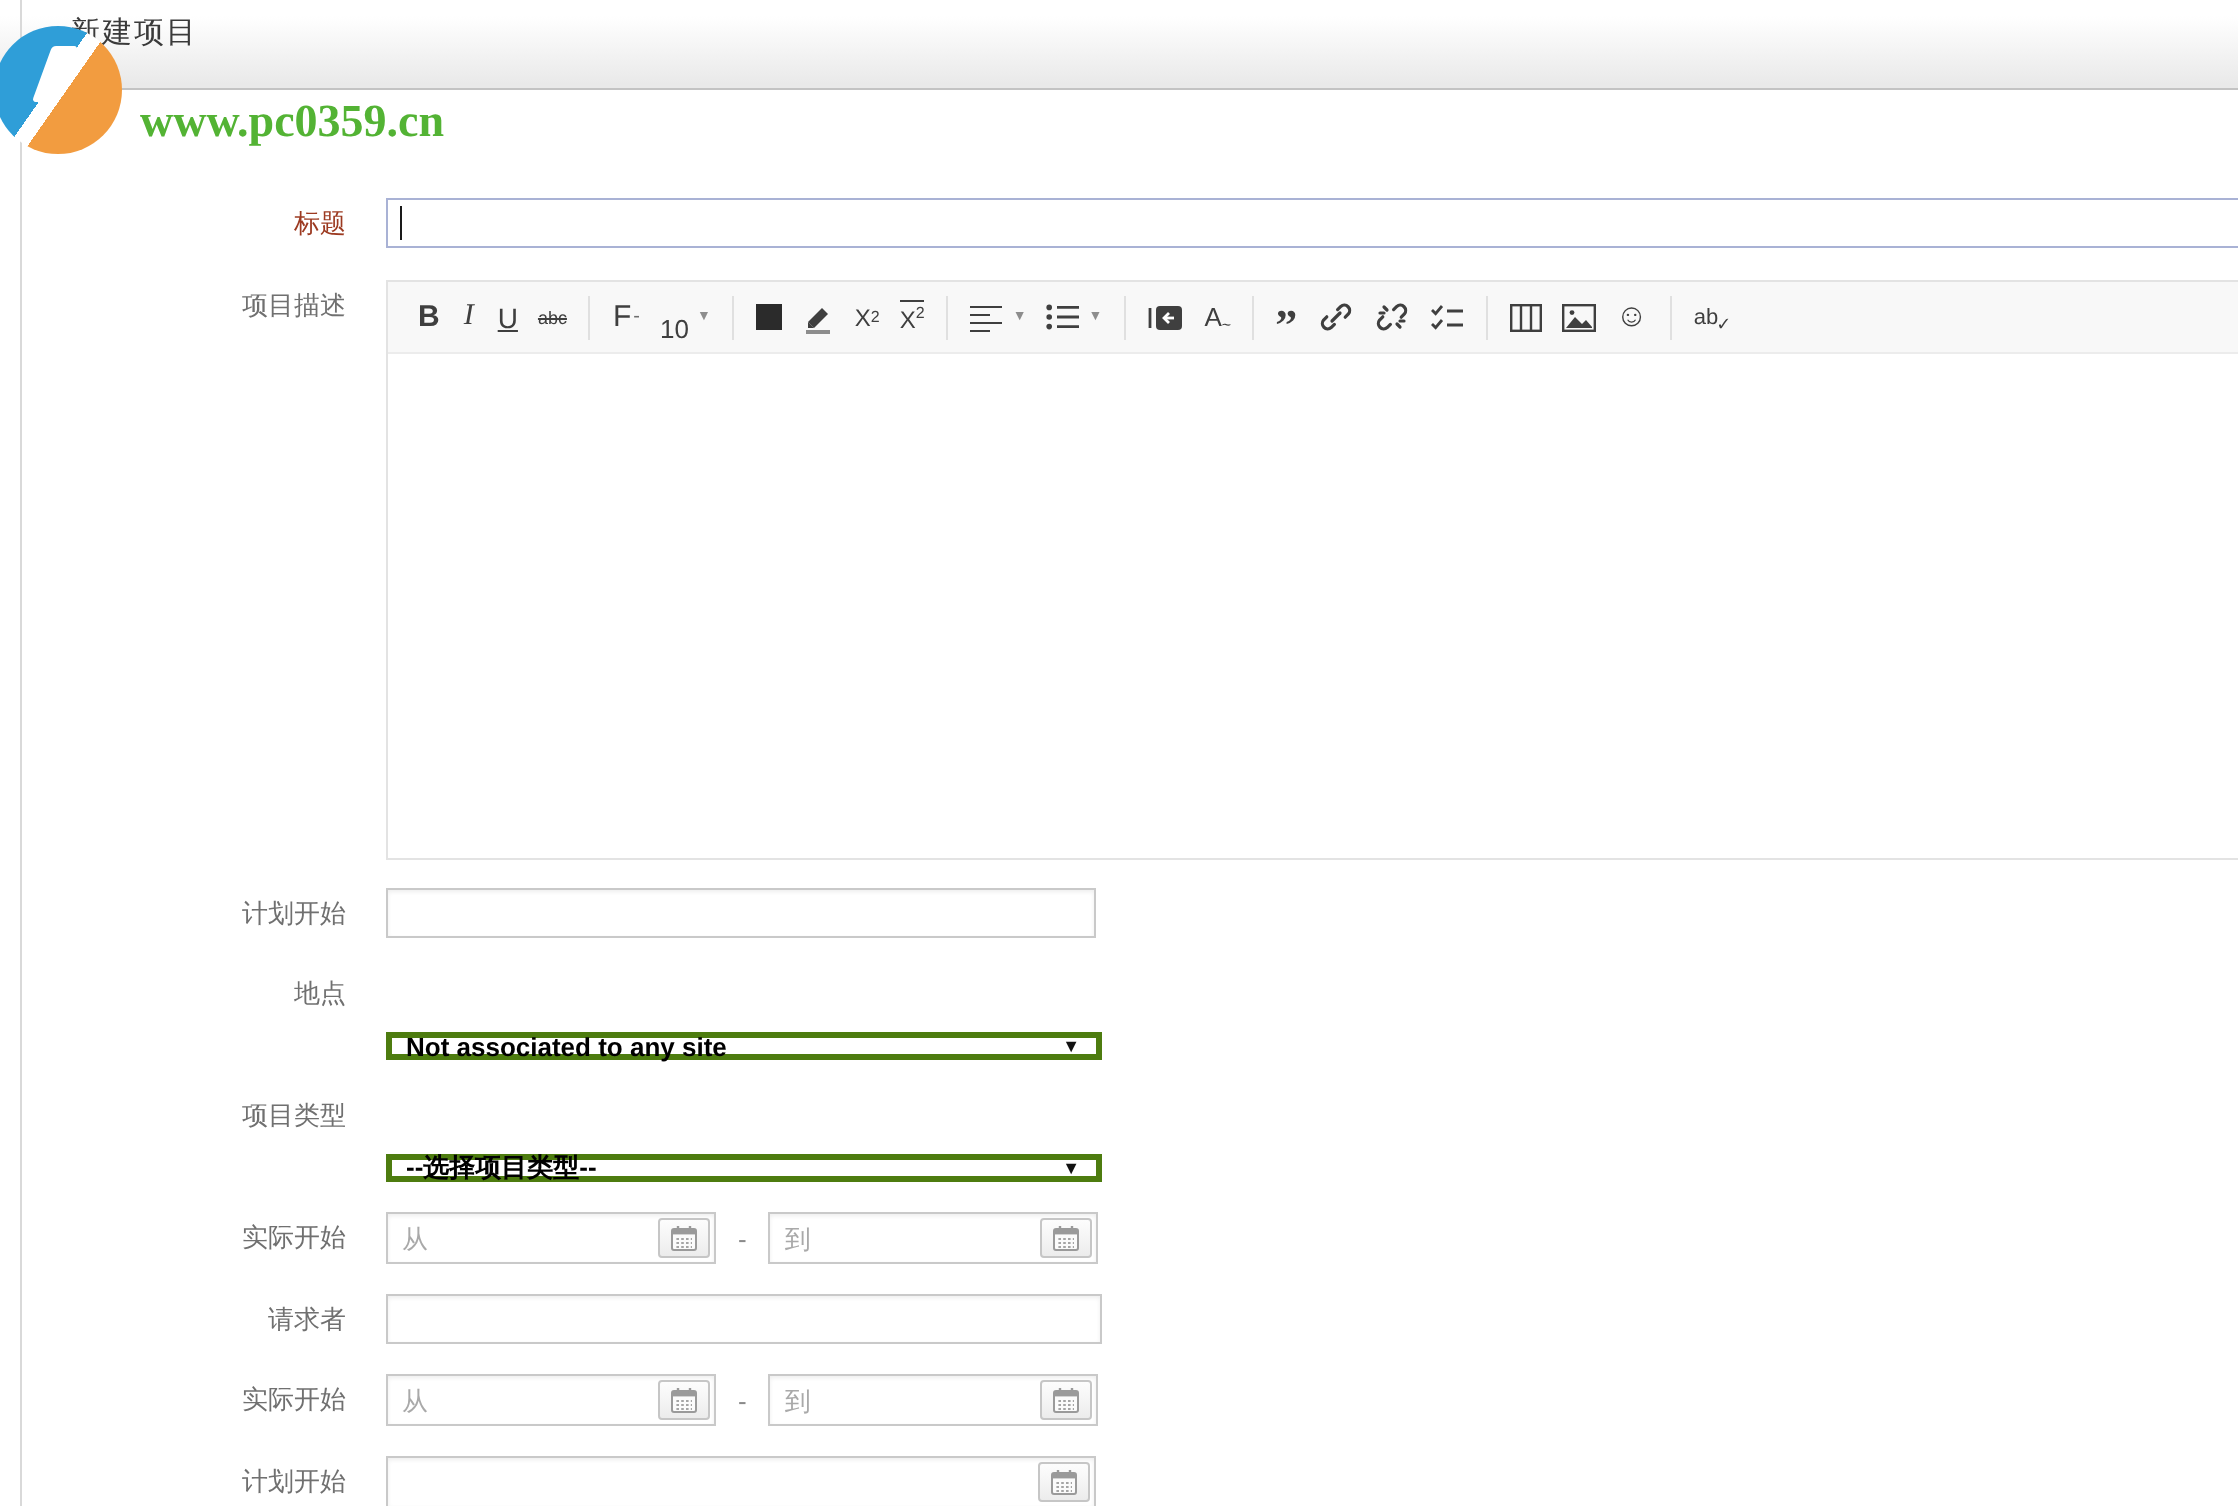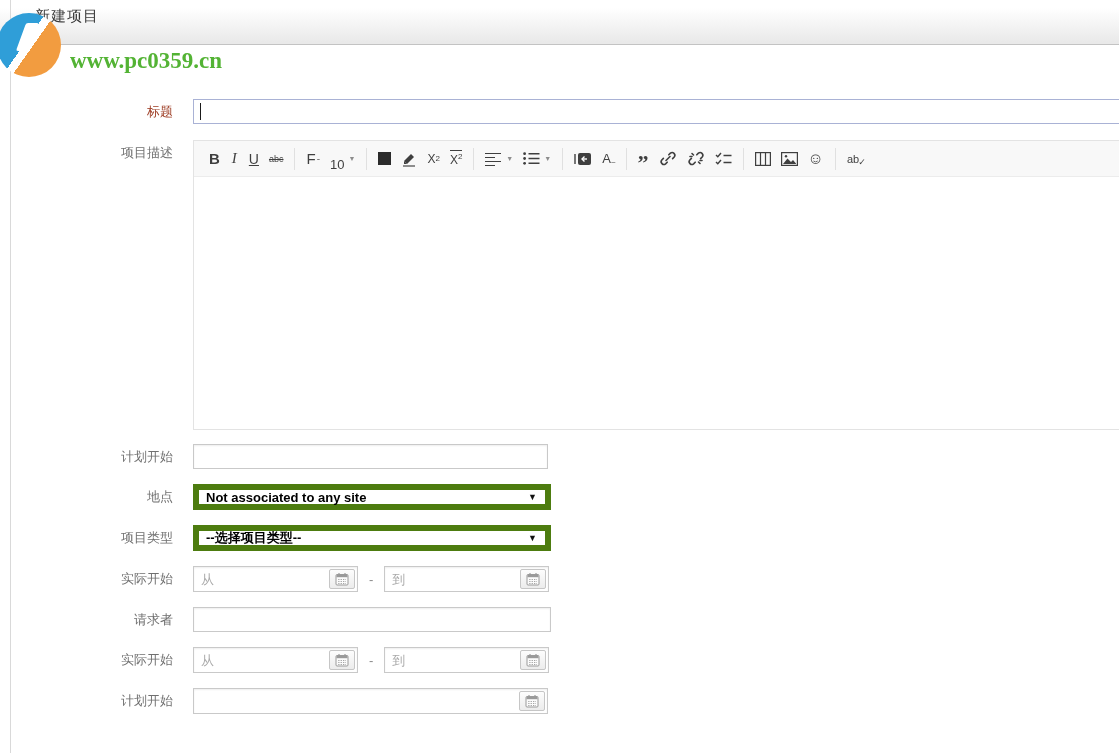--- a/index.html
+++ b/index.html
@@ -42,23 +42,23 @@
   .title-wrap { flex:1; position:relative; }
   .title-input { width:100%; height:25px; border:1px solid #a9b2d5; background:#fff;
                  font-size:13px; padding:0 6px; outline:none; }
   .caret { position:absolute; left:7px; top:4px; width:1px; height:17px; background:#1a1a1a; }
 
   .tinput { height:25px; border:1px solid #c9c9c9; background:#fff; font-size:13px; padding:0 6px;
             box-shadow:inset 0 1px 2px rgba(0,0,0,0.07); outline:none; }
   .w-code { width:355px; }
   .w-req { width:358px; }
 
-  .sel { position:relative; width:358px; height:26px; border:6px solid #4d7c0f; background:#fff;
+  .sel { position:relative; width:358px; height:14px; border:3px solid #4d7c0f; background:#fff;
          font-size:13px; font-weight:bold; color:#000; display:flex; align-items:center;
-         padding:0 22px 0 7px; cursor:pointer; }
+         padding:0 22px 0 7px; cursor:pointer;margin-top:32px; }
   .selarrow { position:absolute; right:8px; top:50%; transform:translateY(-50%); font-size:9px; color:#111; }
 
   .dinput { position:relative; width:165px; height:26px; border:1px solid #c9c9c9; background:#fff;
             box-shadow:inset 0 1px 2px rgba(0,0,0,0.07); }
   .dinput input { width:100%; height:100%; border:none; outline:none; font-size:13px; padding:0 32px 0 7px;
                   background:transparent; }
   .dinput input::placeholder, .tinput::placeholder { color:#a9a9a9; opacity:1; }
   .w-end { width:355px; }
   .dash { color:#8a8a8a; font-size:13px; padding-top:6px; margin:0 11px; }
   .calbtn { position:absolute; right:2px; top:50%; transform:translateY(-50%); width:26px; height:20px;

